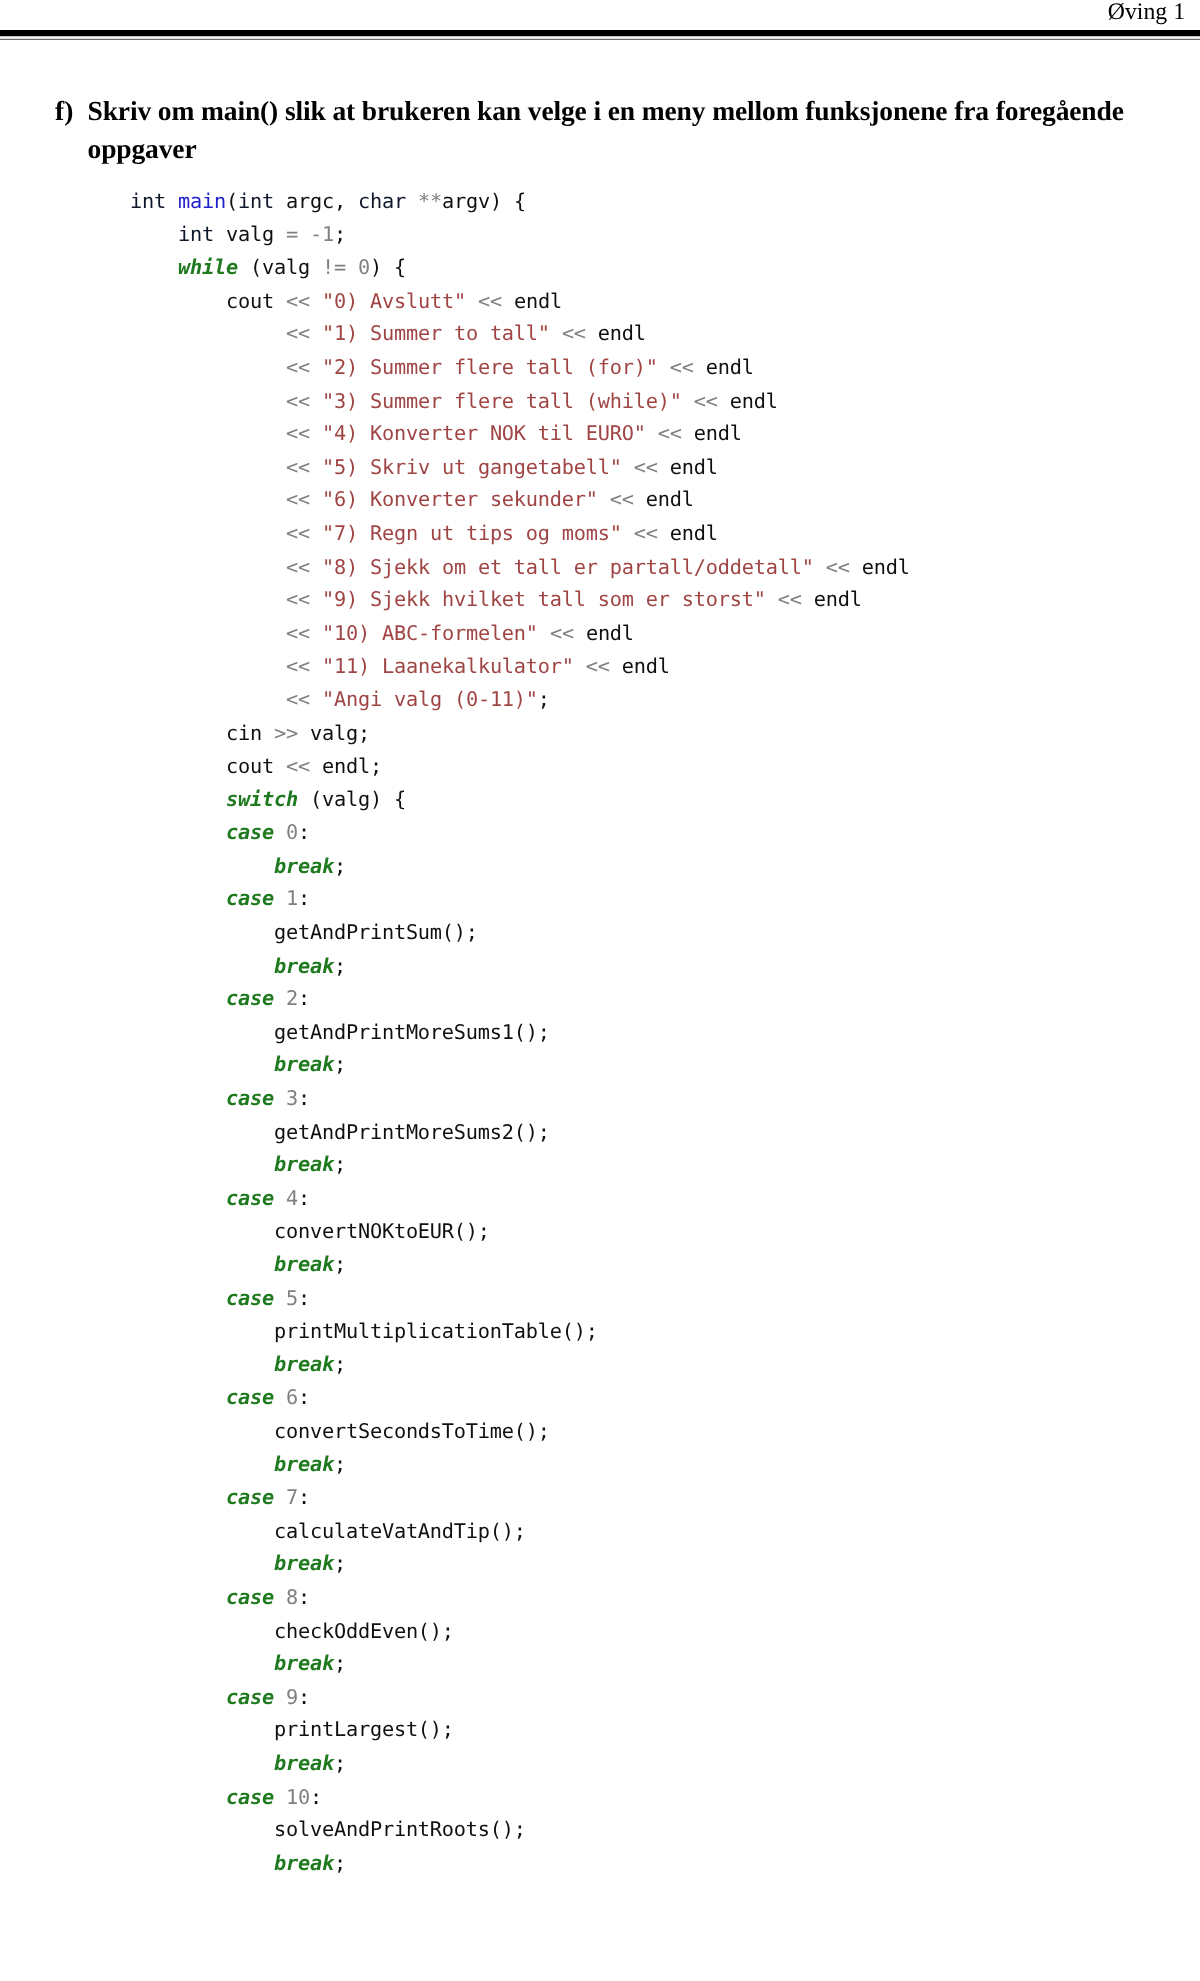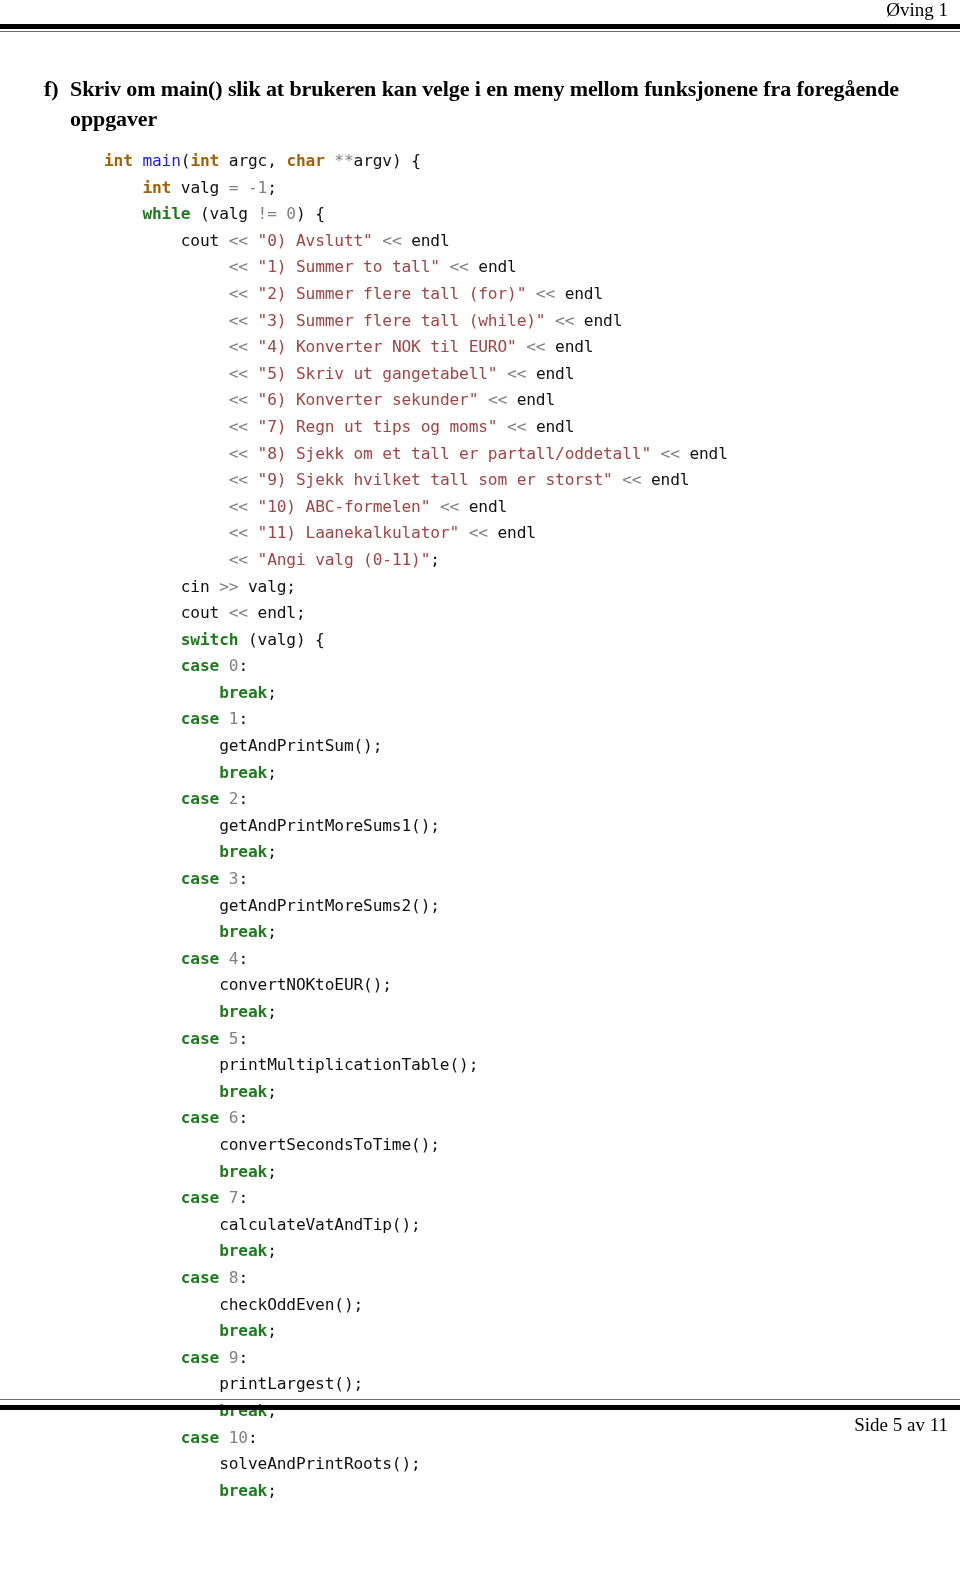--- a/index.html
+++ b/index.html
@@ -121,22 +121,22 @@
     line-height: 26.6px;
     white-space: pre;
     letter-spacing: -0.15px;
   }
   .code-line {
     white-space: pre;
     min-height: 26.6px;
   }
 
   
-  .tok-kw      { color: #1F7A1F; font-weight: bold; }   
-  .tok-type    { color: #a16207; font-weight: bold; }   
+  .tok-kw      { color: #1F7A1F; font-weight: bold; font-style: italic; }   
+  .tok-type    { color: #0f172a; font-weight: normal; }   
   .tok-fnname  { color: #2222CC; font-weight: normal; }   
   .tok-str     { color: #A04545; }                      
   .tok-num     { color: #808080; }                      
   .tok-op      { color: #808080; }                      
   .tok-plain   { color: #101010; }                      
   .tok-punct   { color: #101010; }
 </style>
 </head>
 <body>
 
@@ -152,19 +152,14 @@
 
     <div class="exercise-item">
       <span class="exercise-marker">f)</span>
       <span class="exercise-text">Skriv om main() slik at brukeren kan velge i en meny mellom funksjonene fra foregående oppgaver</span>
     </div>
 
     <div class="code-listing" id="code-listing"><div class="code-line"><span class="tok-type">int</span><span class="tok-plain"> </span><span class="tok-fnname">main</span><span class="tok-punct">(</span><span class="tok-type">int</span><span class="tok-plain"> argc, </span><span class="tok-type">char</span><span class="tok-op"> **</span><span class="tok-plain">argv</span><span class="tok-punct">) {</span></div><div class="code-line"><span class="tok-plain">    </span><span class="tok-type">int</span><span class="tok-plain"> valg </span><span class="tok-op">=</span><span class="tok-plain"> </span><span class="tok-num">-1</span><span class="tok-punct">;</span></div><div class="code-line"><span class="tok-plain">    </span><span class="tok-kw">while</span><span class="tok-plain"> (valg </span><span class="tok-op">!=</span><span class="tok-plain"> </span><span class="tok-num">0</span><span class="tok-punct">) {</span></div><div class="code-line"><span class="tok-plain">        cout </span><span class="tok-op">&lt;&lt;</span><span class="tok-plain"> </span><span class="tok-str">"0) Avslutt"</span><span class="tok-plain"> </span><span class="tok-op">&lt;&lt;</span><span class="tok-plain"> endl</span></div><div class="code-line"><span class="tok-plain">             </span><span class="tok-op">&lt;&lt;</span><span class="tok-plain"> </span><span class="tok-str">"1) Summer to tall"</span><span class="tok-plain"> </span><span class="tok-op">&lt;&lt;</span><span class="tok-plain"> endl</span></div><div class="code-line"><span class="tok-plain">             </span><span class="tok-op">&lt;&lt;</span><span class="tok-plain"> </span><span class="tok-str">"2) Summer flere tall (for)"</span><span class="tok-plain"> </span><span class="tok-op">&lt;&lt;</span><span class="tok-plain"> endl</span></div><div class="code-line"><span class="tok-plain">             </span><span class="tok-op">&lt;&lt;</span><span class="tok-plain"> </span><span class="tok-str">"3) Summer flere tall (while)"</span><span class="tok-plain"> </span><span class="tok-op">&lt;&lt;</span><span class="tok-plain"> endl</span></div><div class="code-line"><span class="tok-plain">             </span><span class="tok-op">&lt;&lt;</span><span class="tok-plain"> </span><span class="tok-str">"4) Konverter NOK til EURO"</span><span class="tok-plain"> </span><span class="tok-op">&lt;&lt;</span><span class="tok-plain"> endl</span></div><div class="code-line"><span class="tok-plain">             </span><span class="tok-op">&lt;&lt;</span><span class="tok-plain"> </span><span class="tok-str">"5) Skriv ut gangetabell"</span><span class="tok-plain"> </span><span class="tok-op">&lt;&lt;</span><span class="tok-plain"> endl</span></div><div class="code-line"><span class="tok-plain">             </span><span class="tok-op">&lt;&lt;</span><span class="tok-plain"> </span><span class="tok-str">"6) Konverter sekunder"</span><span class="tok-plain"> </span><span class="tok-op">&lt;&lt;</span><span class="tok-plain"> endl</span></div><div class="code-line"><span class="tok-plain">             </span><span class="tok-op">&lt;&lt;</span><span class="tok-plain"> </span><span class="tok-str">"7) Regn ut tips og moms"</span><span class="tok-plain"> </span><span class="tok-op">&lt;&lt;</span><span class="tok-plain"> endl</span></div><div class="code-line"><span class="tok-plain">             </span><span class="tok-op">&lt;&lt;</span><span class="tok-plain"> </span><span class="tok-str">"8) Sjekk om et tall er partall/oddetall"</span><span class="tok-plain"> </span><span class="tok-op">&lt;&lt;</span><span class="tok-plain"> endl</span></div><div class="code-line"><span class="tok-plain">             </span><span class="tok-op">&lt;&lt;</span><span class="tok-plain"> </span><span class="tok-str">"9) Sjekk hvilket tall som er storst"</span><span class="tok-plain"> </span><span class="tok-op">&lt;&lt;</span><span class="tok-plain"> endl</span></div><div class="code-line"><span class="tok-plain">             </span><span class="tok-op">&lt;&lt;</span><span class="tok-plain"> </span><span class="tok-str">"10) ABC-formelen"</span><span class="tok-plain"> </span><span class="tok-op">&lt;&lt;</span><span class="tok-plain"> endl</span></div><div class="code-line"><span class="tok-plain">             </span><span class="tok-op">&lt;&lt;</span><span class="tok-plain"> </span><span class="tok-str">"11) Laanekalkulator"</span><span class="tok-plain"> </span><span class="tok-op">&lt;&lt;</span><span class="tok-plain"> endl</span></div><div class="code-line"><span class="tok-plain">             </span><span class="tok-op">&lt;&lt;</span><span class="tok-plain"> </span><span class="tok-str">"Angi valg (0-11)"</span><span class="tok-punct">;</span></div><div class="code-line"><span class="tok-plain">        cin </span><span class="tok-op">&gt;&gt;</span><span class="tok-plain"> valg</span><span class="tok-punct">;</span></div><div class="code-line"><span class="tok-plain">        cout </span><span class="tok-op">&lt;&lt;</span><span class="tok-plain"> endl</span><span class="tok-punct">;</span></div><div class="code-line"><span class="tok-plain">        </span><span class="tok-kw">switch</span><span class="tok-plain"> (valg) {</span></div><div class="code-line"><span class="tok-plain">        </span><span class="tok-kw">case</span><span class="tok-plain"> </span><span class="tok-num">0</span><span class="tok-punct">:</span></div><div class="code-line"><span class="tok-plain">            </span><span class="tok-kw">break</span><span class="tok-punct">;</span></div><div class="code-line"><span class="tok-plain">        </span><span class="tok-kw">case</span><span class="tok-plain"> </span><span class="tok-num">1</span><span class="tok-punct">:</span></div><div class="code-line"><span class="tok-plain">            getAndPrintSum();</span></div><div class="code-line"><span class="tok-plain">            </span><span class="tok-kw">break</span><span class="tok-punct">;</span></div><div class="code-line"><span class="tok-plain">        </span><span class="tok-kw">case</span><span class="tok-plain"> </span><span class="tok-num">2</span><span class="tok-punct">:</span></div><div class="code-line"><span class="tok-plain">            getAndPrintMoreSums1();</span></div><div class="code-line"><span class="tok-plain">            </span><span class="tok-kw">break</span><span class="tok-punct">;</span></div><div class="code-line"><span class="tok-plain">        </span><span class="tok-kw">case</span><span class="tok-plain"> </span><span class="tok-num">3</span><span class="tok-punct">:</span></div><div class="code-line"><span class="tok-plain">            getAndPrintMoreSums2();</span></div><div class="code-line"><span class="tok-plain">            </span><span class="tok-kw">break</span><span class="tok-punct">;</span></div><div class="code-line"><span class="tok-plain">        </span><span class="tok-kw">case</span><span class="tok-plain"> </span><span class="tok-num">4</span><span class="tok-punct">:</span></div><div class="code-line"><span class="tok-plain">            convertNOKtoEUR();</span></div><div class="code-line"><span class="tok-plain">            </span><span class="tok-kw">break</span><span class="tok-punct">;</span></div><div class="code-line"><span class="tok-plain">        </span><span class="tok-kw">case</span><span class="tok-plain"> </span><span class="tok-num">5</span><span class="tok-punct">:</span></div><div class="code-line"><span class="tok-plain">            printMultiplicationTable();</span></div><div class="code-line"><span class="tok-plain">            </span><span class="tok-kw">break</span><span class="tok-punct">;</span></div><div class="code-line"><span class="tok-plain">        </span><span class="tok-kw">case</span><span class="tok-plain"> </span><span class="tok-num">6</span><span class="tok-punct">:</span></div><div class="code-line"><span class="tok-plain">            convertSecondsToTime();</span></div><div class="code-line"><span class="tok-plain">            </span><span class="tok-kw">break</span><span class="tok-punct">;</span></div><div class="code-line"><span class="tok-plain">        </span><span class="tok-kw">case</span><span class="tok-plain"> </span><span class="tok-num">7</span><span class="tok-punct">:</span></div><div class="code-line"><span class="tok-plain">            calculateVatAndTip();</span></div><div class="code-line"><span class="tok-plain">            </span><span class="tok-kw">break</span><span class="tok-punct">;</span></div><div class="code-line"><span class="tok-plain">        </span><span class="tok-kw">case</span><span class="tok-plain"> </span><span class="tok-num">8</span><span class="tok-punct">:</span></div><div class="code-line"><span class="tok-plain">            checkOddEven();</span></div><div class="code-line"><span class="tok-plain">            </span><span class="tok-kw">break</span><span class="tok-punct">;</span></div><div class="code-line"><span class="tok-plain">        </span><span class="tok-kw">case</span><span class="tok-plain"> </span><span class="tok-num">9</span><span class="tok-punct">:</span></div><div class="code-line"><span class="tok-plain">            printLargest();</span></div><div class="code-line"><span class="tok-plain">            </span><span class="tok-kw">break</span><span class="tok-punct">;</span></div><div class="code-line"><span class="tok-plain">        </span><span class="tok-kw">case</span><span class="tok-plain"> </span><span class="tok-num">10</span><span class="tok-punct">:</span></div><div class="code-line"><span class="tok-plain">            solveAndPrintRoots();</span></div><div class="code-line"><span class="tok-plain">            </span><span class="tok-kw">break</span><span class="tok-punct">;</span></div></div>
 
   </div>
 
-  <div class="page-footer">
-    <div class="rule-thin  footer-rule-thin"></div>
-    <div class="rule-thick footer-rule-thick"></div>
-    <div class="footer-text">Side 5 av 11</div>
-  </div>
 
 </div>
 
 </body></html>

